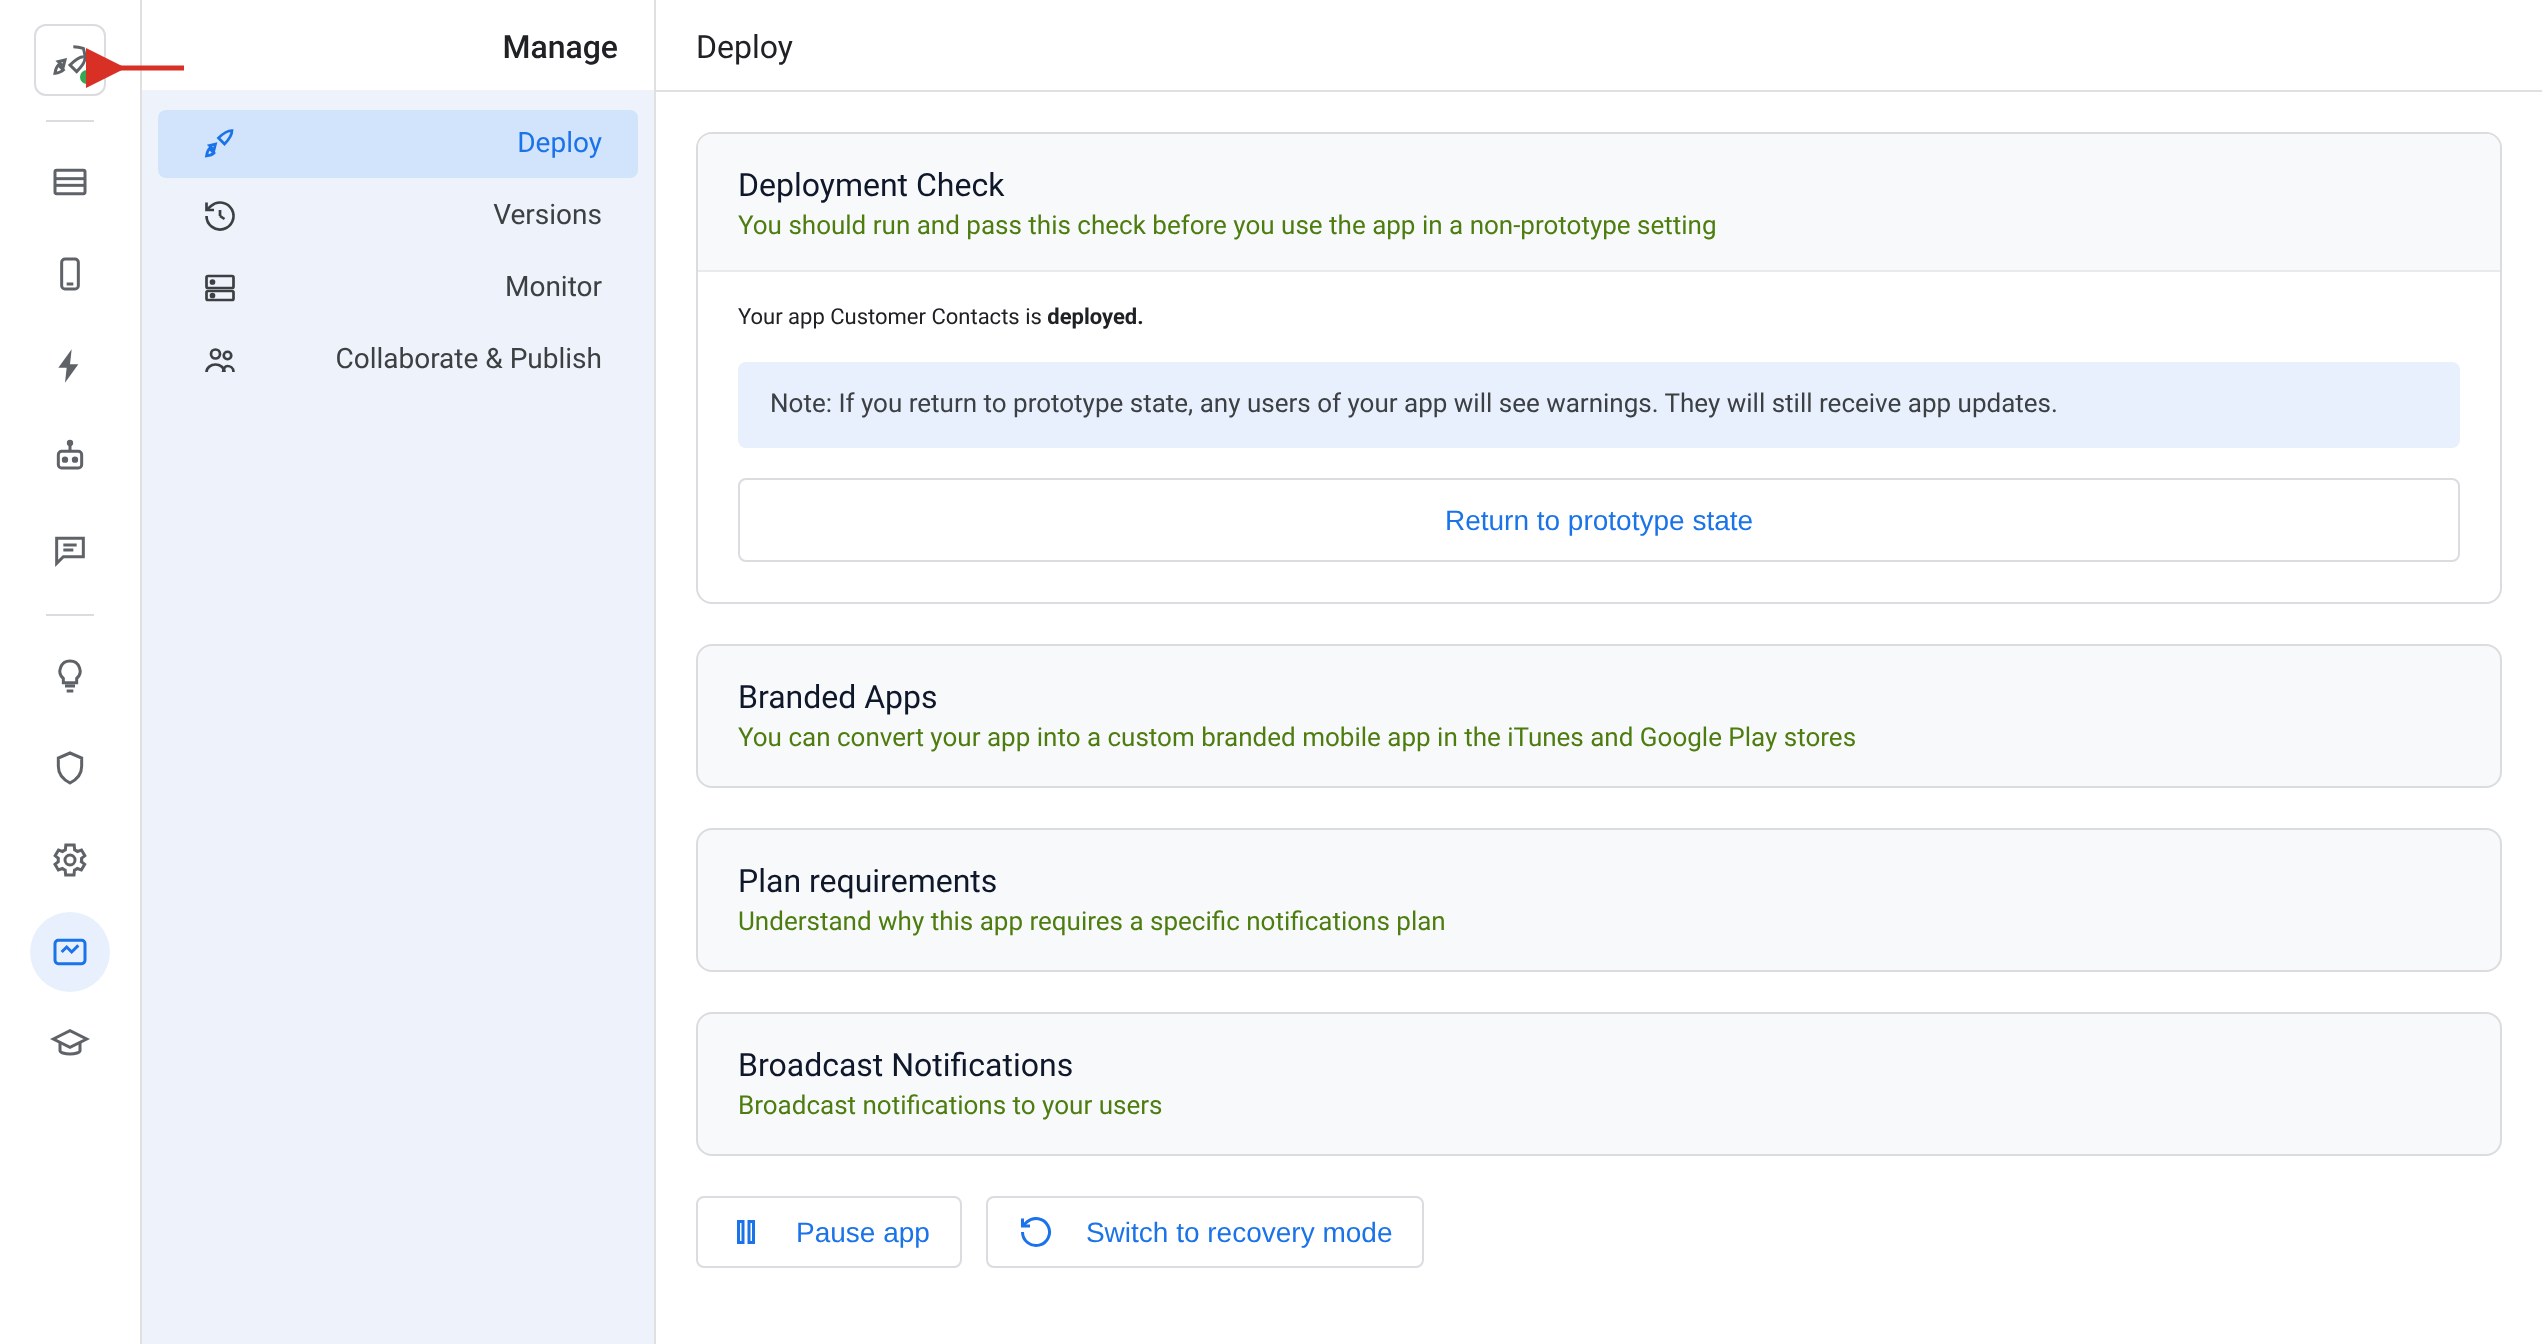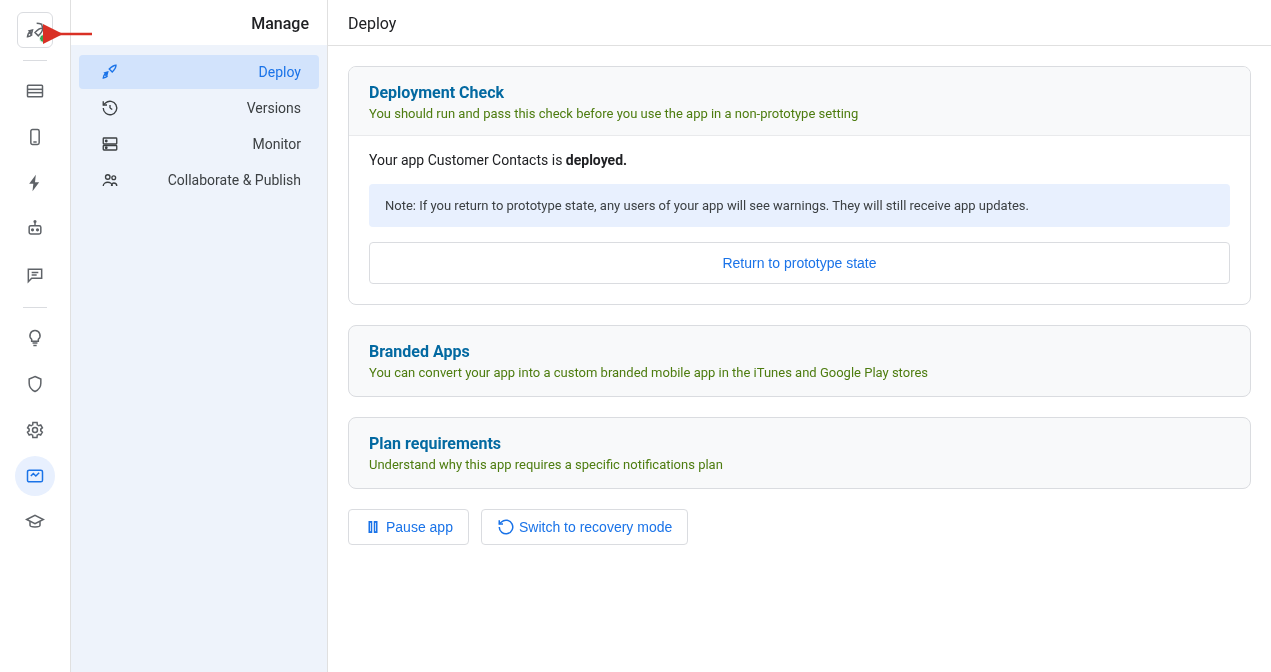--- a/index.html
+++ b/index.html
@@ -137,33 +137,33 @@
     overflow: hidden;
     background: #fff;
   }
   .card-head {
     background: #f8f9fa;
     padding: 16px 20px 14px 20px;
     border-bottom: 1px solid #e9eaec;
   }
   .card-title {
     font-size: 16px;
-    font-weight: 700;
-    color: #0369a1;
+    font-weight: 400;
+    color: #0f172a;
     margin-bottom: 4px;
   }
   .card-sub {
     font-size: 13px;
     color: #4d7c0f;
   }
   .card-body {
     padding: 16px 20px 20px 20px;
   }
   .status-line {
-    font-size: 14px;
+    font-size: 11px;
     color: #202124;
     margin-bottom: 16px;
   }
   .status-line .bold { font-weight: 700; }
   .note-box {
     background: #e8f0fe;
     border-radius: 4px;
     padding: 14px 16px;
     font-size: 13px;
     color: #3c4043;
@@ -182,21 +182,21 @@
     cursor: pointer;
   }
   .action-row {
     display: flex;
     gap: 12px;
     margin-top: 4px;
   }
   .pill-btn {
     display: inline-flex;
     align-items: center;
-    gap: 4px;
+    gap: 16px;
     padding: 8px 15px;
     border: 1px solid #dadce0;
     background: #fff;
     color: #1a73e8;
     font-size: 14px;
     font-weight: 500;
     border-radius: 4px;
     cursor: pointer;
   }
   .pill-btn svg { width: 18px; height: 18px; }
@@ -350,20 +350,24 @@
       <section class="simple-card">
         <div class="card-title">Branded Apps</div>
         <div class="card-sub">You can convert your app into a custom branded mobile app in the iTunes and Google Play stores</div>
       </section>
 
       <section class="simple-card">
         <div class="card-title">Plan requirements</div>
         <div class="card-sub">Understand why this app requires a specific notifications plan</div>
       </section>
 
+      <section class="simple-card">
+        <div class="card-title">Broadcast Notifications</div>
+        <div class="card-sub">Broadcast notifications to your users</div>
+      </section>
 
       <div class="action-row">
         <button class="pill-btn">
           <svg viewBox="0 0 24 24" fill="none" stroke="currentColor" stroke-width="2">
               <rect x="7" y="5" width="3" height="14"></rect>
               <rect x="14" y="5" width="3" height="14"></rect>
             </svg>
           <span>Pause app</span>
         </button>
         <button class="pill-btn">

